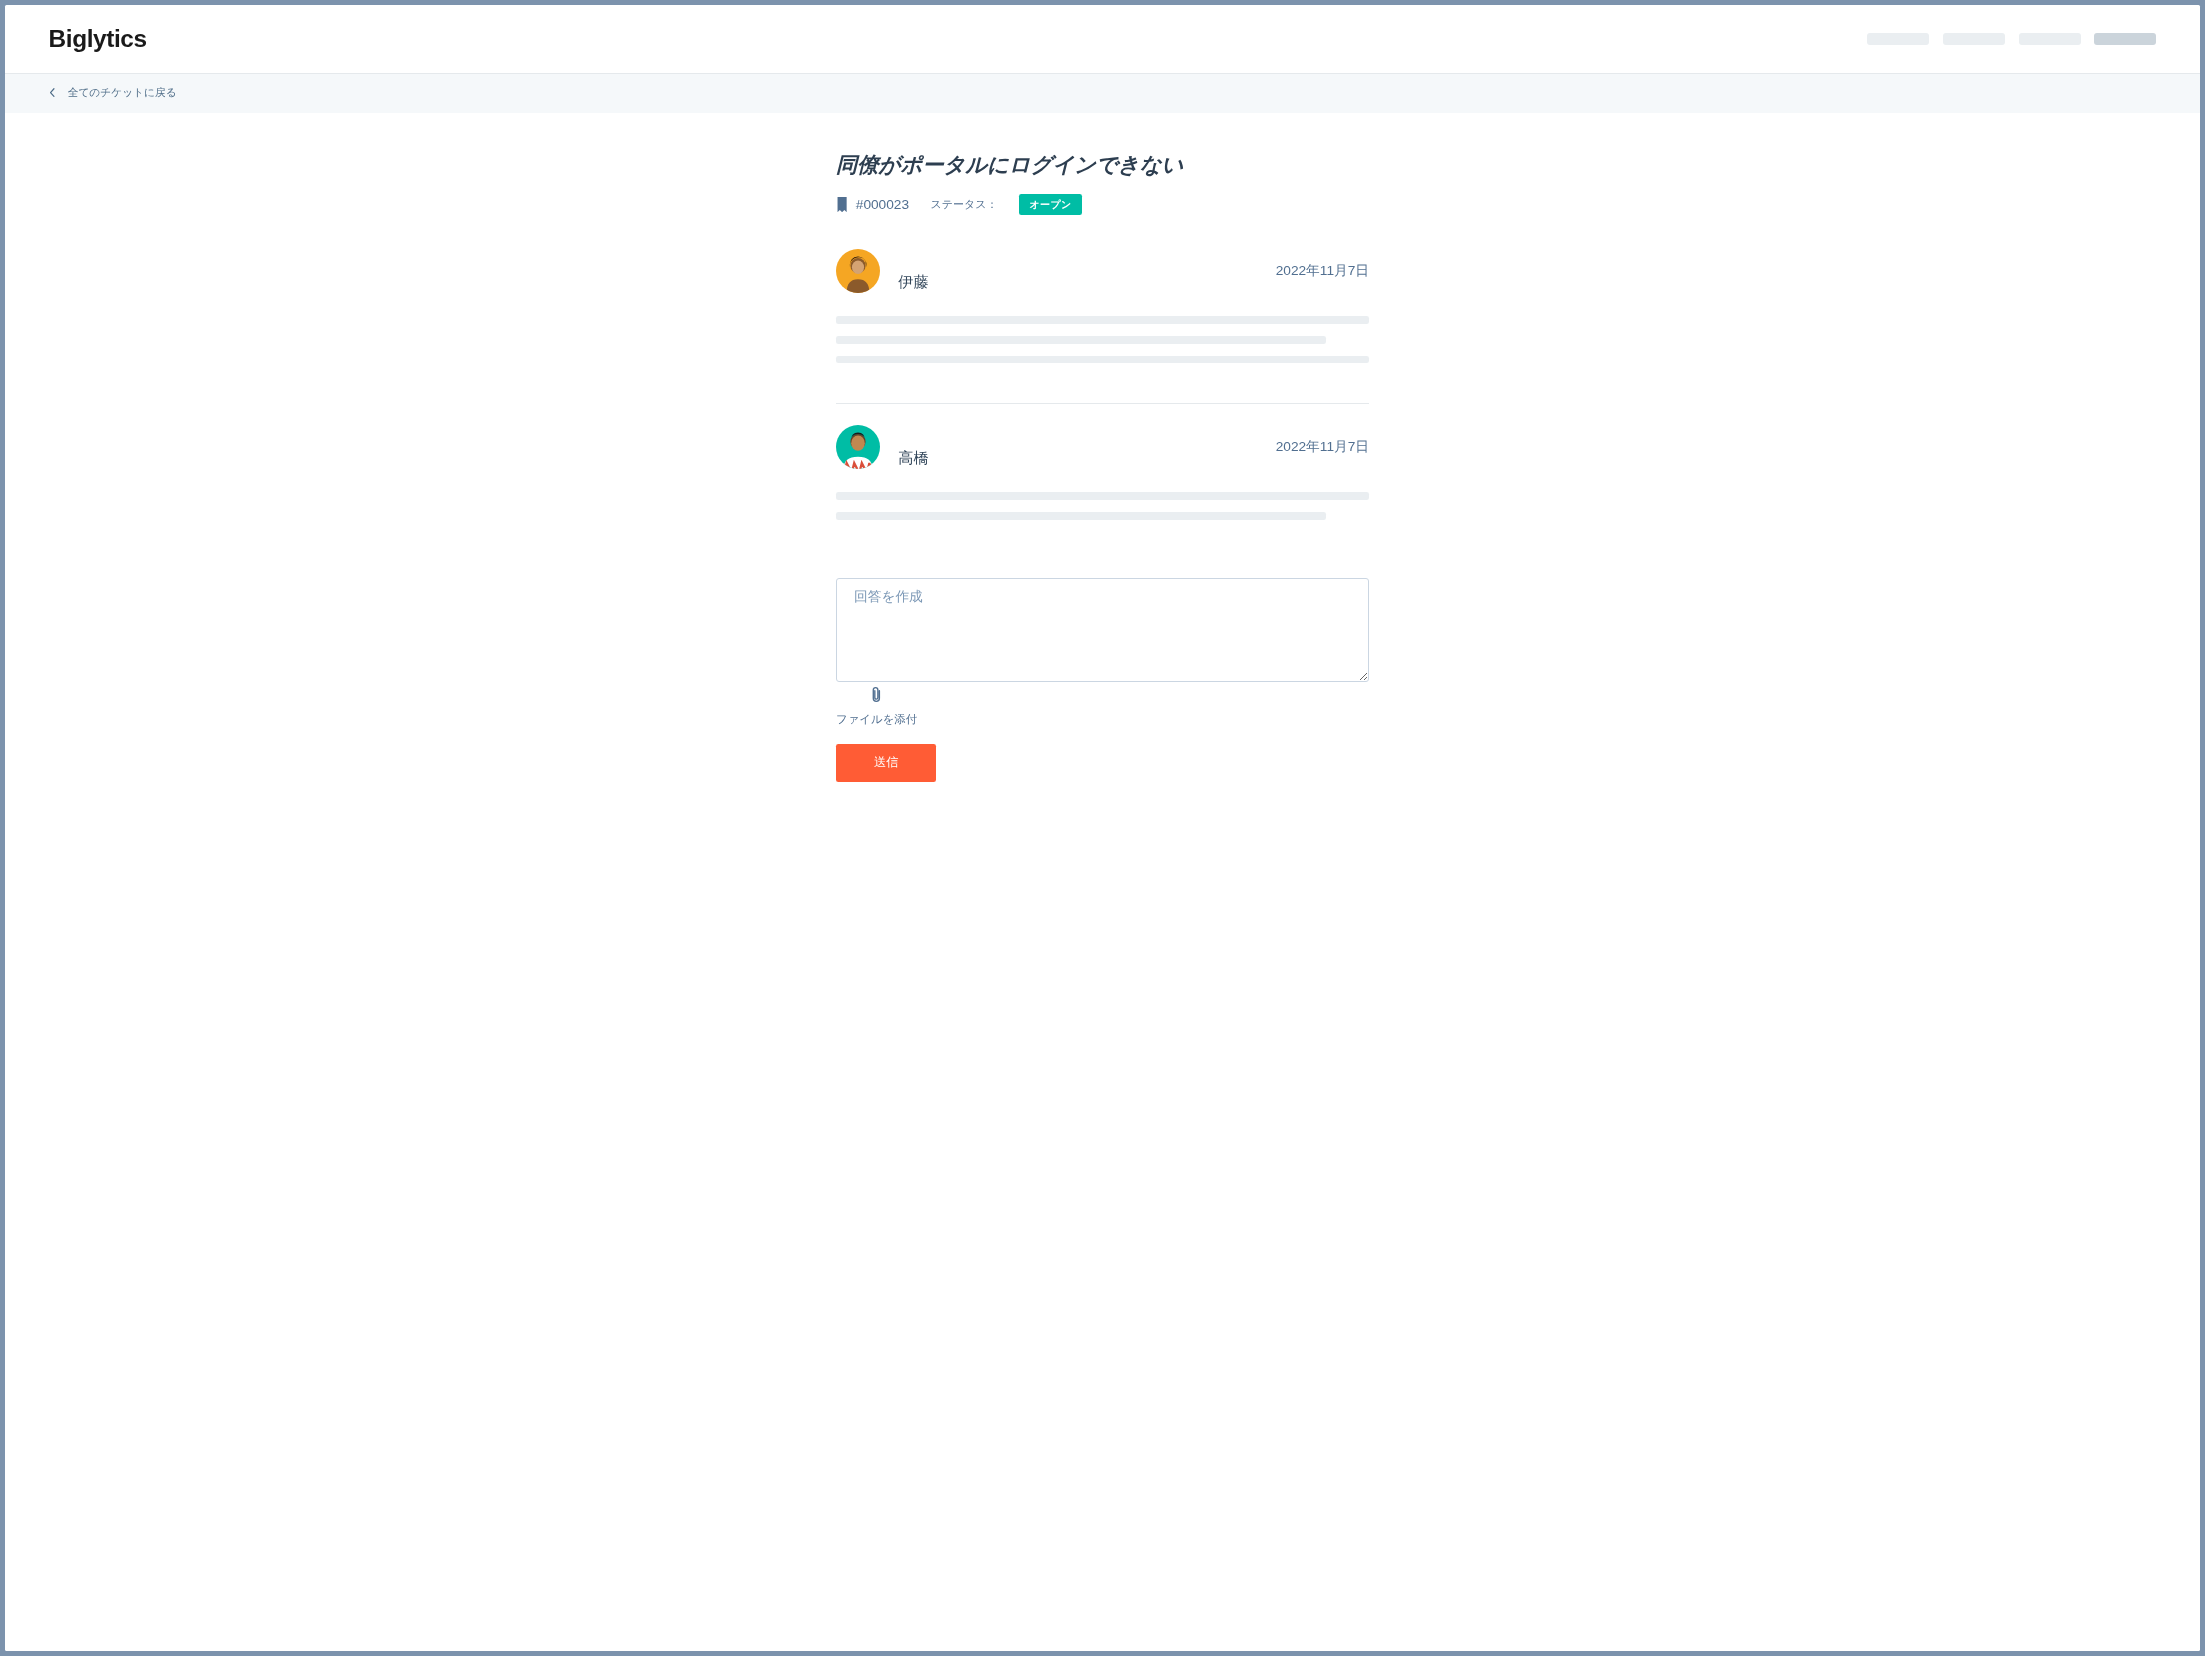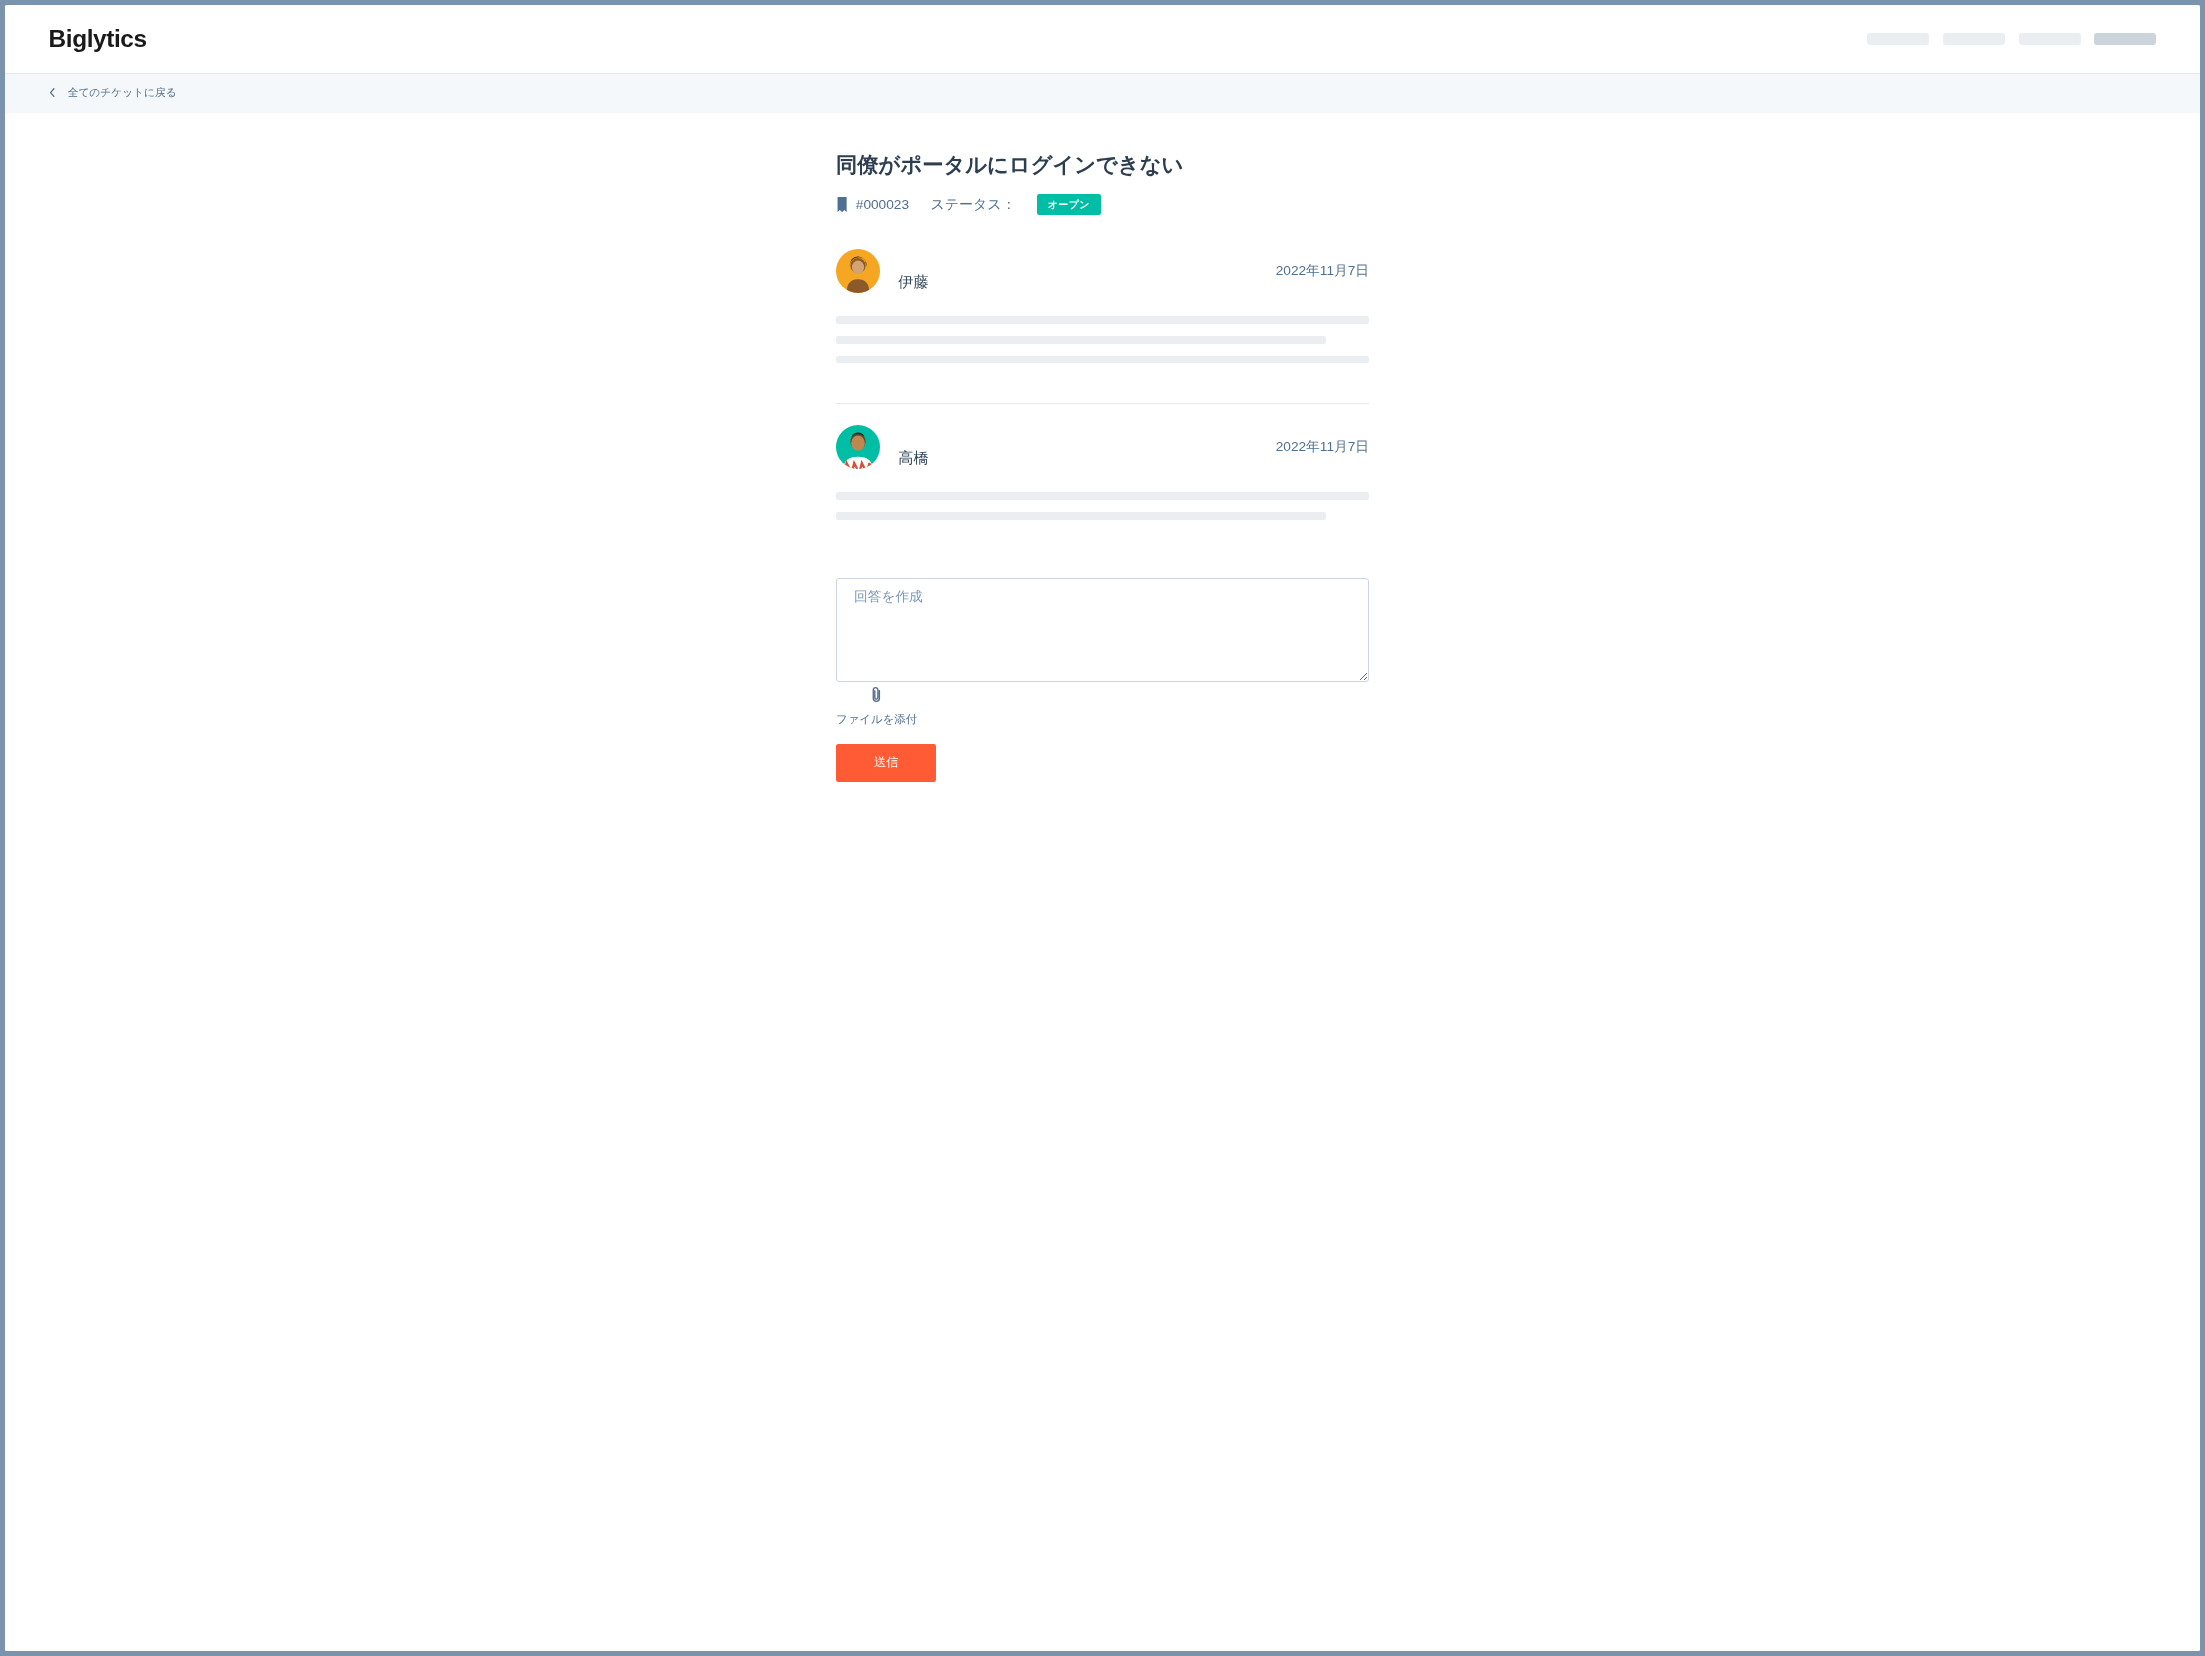--- a/index.html
+++ b/index.html
@@ -70,41 +70,42 @@
     .content {
       max-width: 533px;
       margin: 0 auto;
       padding: 37px 0 46px;
     }
     .ticket-title {
       font-size: 21.3px;
       font-weight: 600;
       color: #2d3e50;
       margin-bottom: 15.2px;
+      font-style: italic;
     }
     .ticket-meta {
       display: flex;
       align-items: center;
       gap: 21.3px;
       margin-bottom: 34px;
     }
     .ticket-id {
       display: inline-flex;
       align-items: center;
       gap: 7.6px;
       color: #516f90;
       font-size: 13.7px;
     }
     .ticket-id svg {
       width: 12.2px;
       height: 15.2px;
     }
     .status-label {
       color: #516f90;
-      font-size: 14px;
+      font-size: 11px;
       font-family: Liberation Mono, monospace;
     }
     .status-badge {
       background: #00bda5;
       color: #ffffff;
       font-size: 10px;
       font-weight: 700;
       padding: 3.8px 10.7px;
       border-radius: 2.3px;
       letter-spacing: 0.4px;

